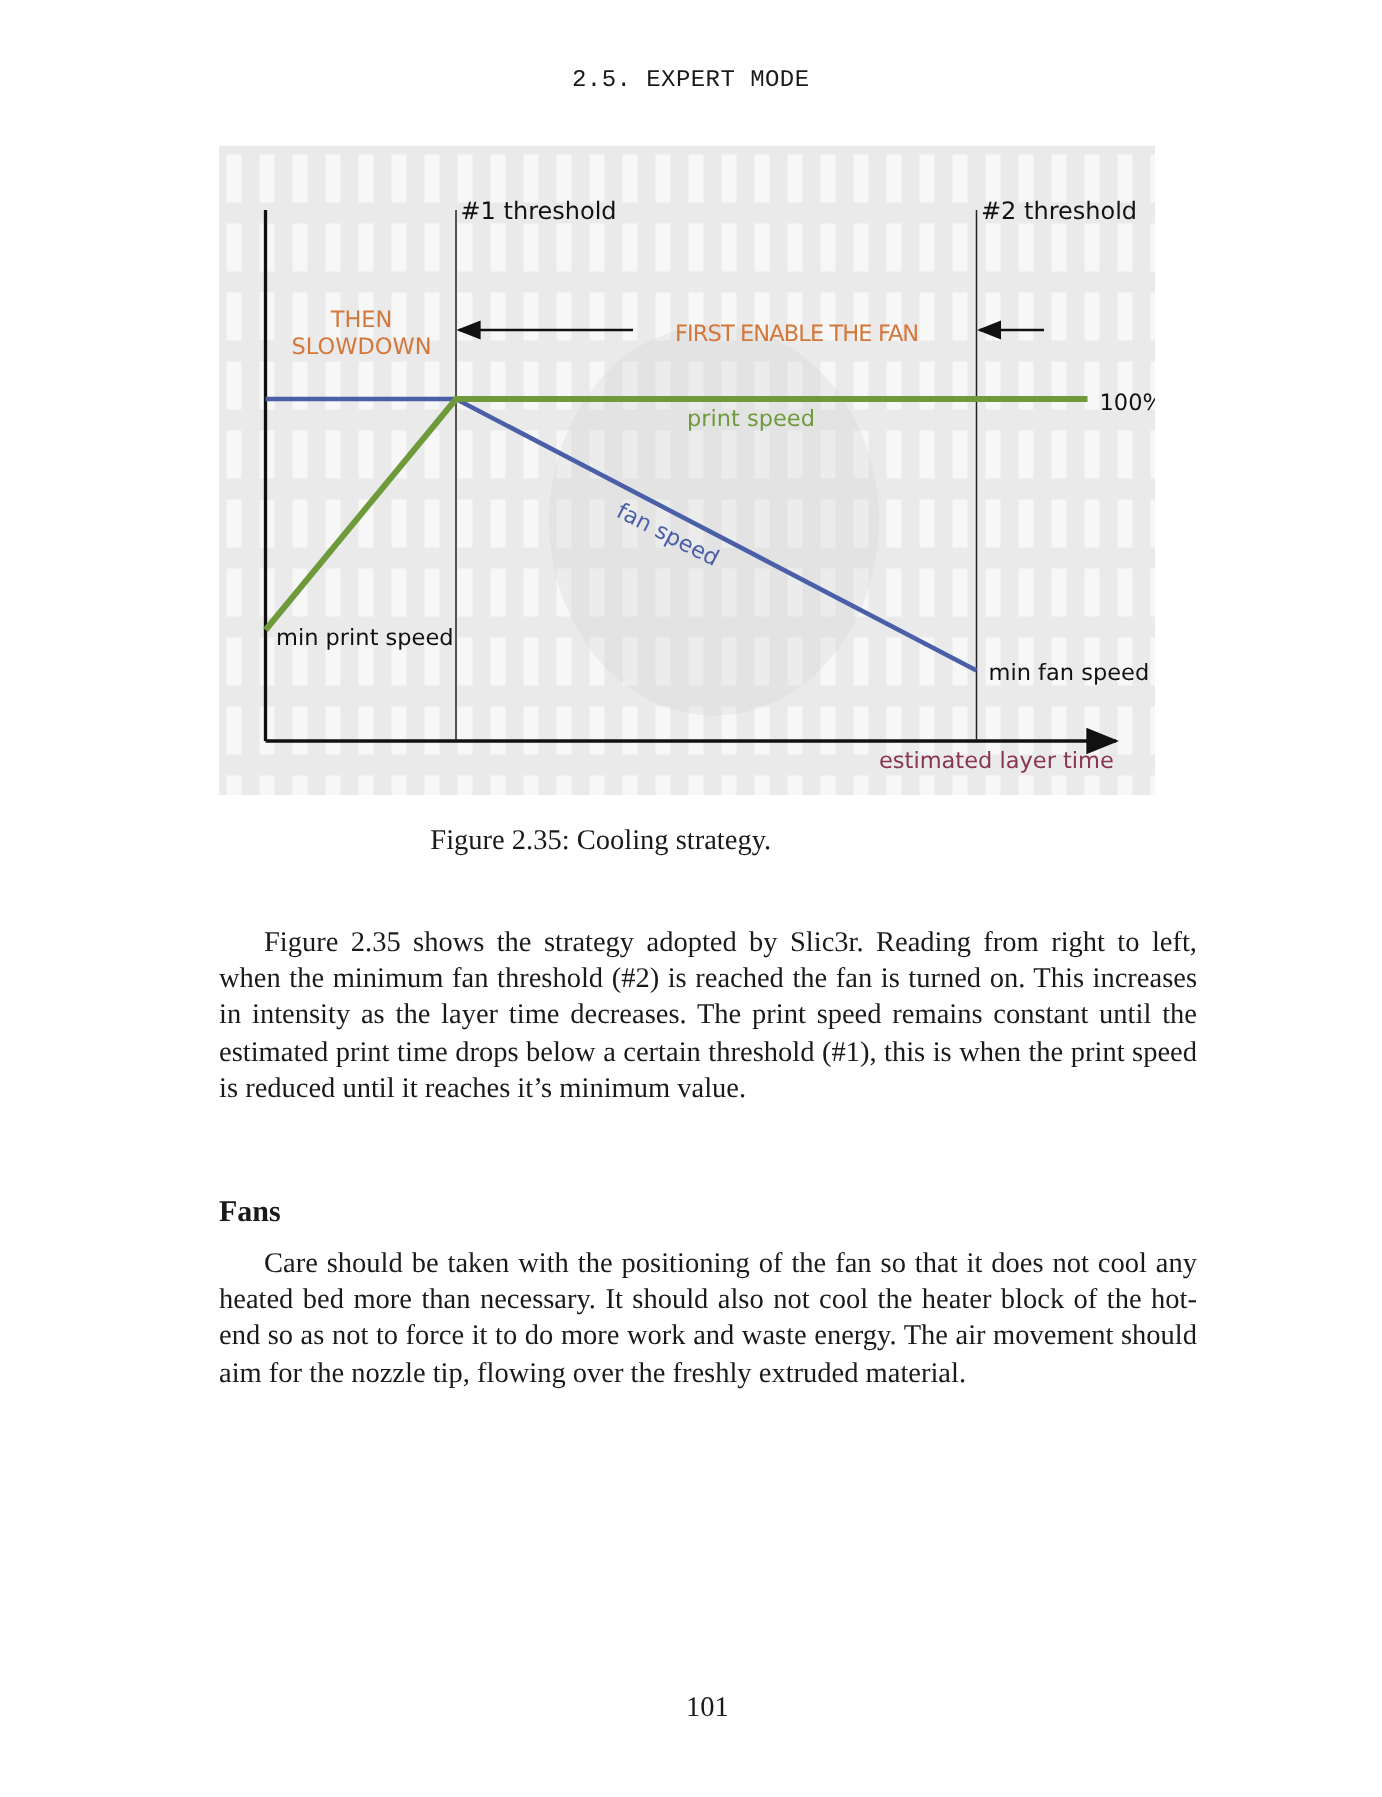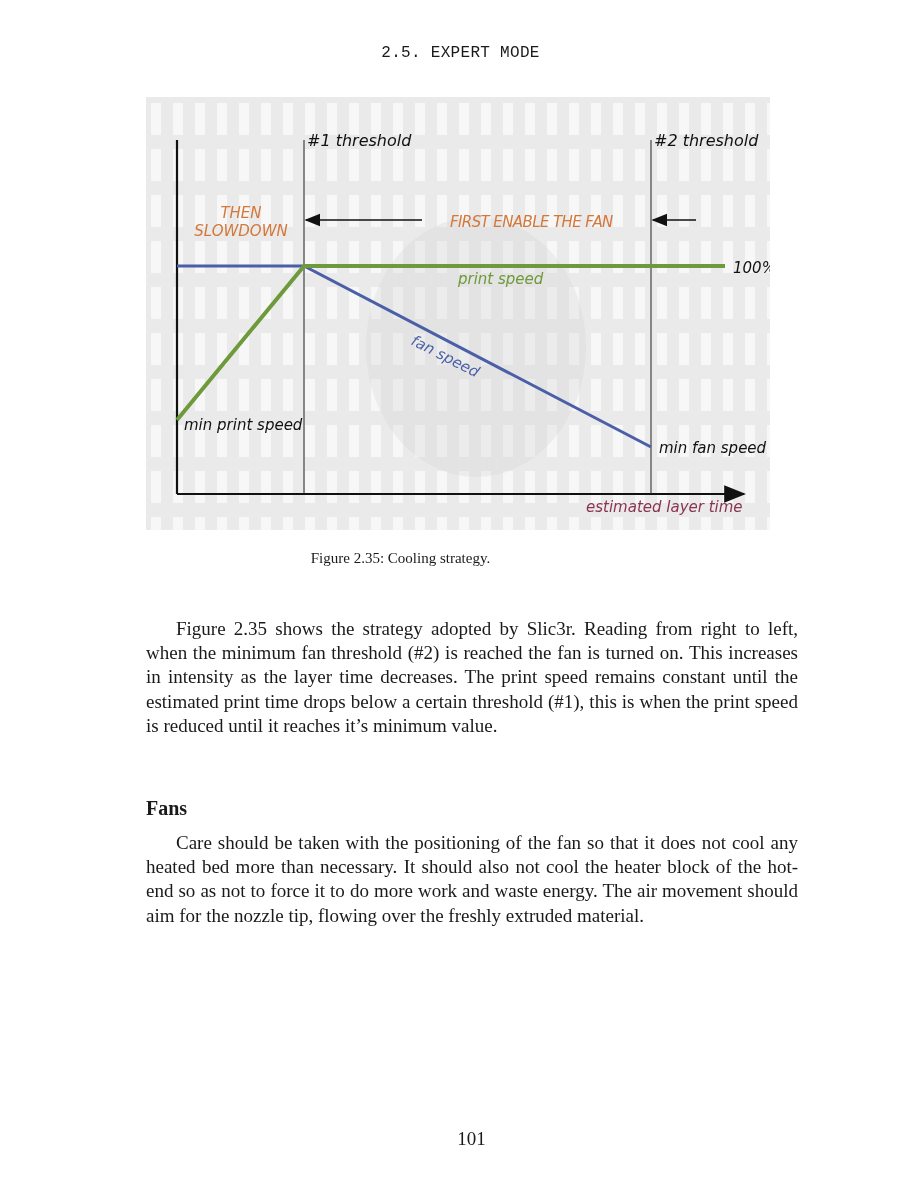--- a/index.html
+++ b/index.html
@@ -1,20 +1,20 @@
 <!DOCTYPE html>
 <html><head>
 <meta charset="utf-8">
 <style>
   html, body { margin:0; padding:0; background:#ffffff; }
   body { width:921px; height:1198px; position:relative; overflow:hidden; font-family:"Liberation Serif","DejaVu Serif",serif; color:#1a1a1a; }
   .running-head { position:absolute; top:44px; left:0; width:921px; text-align:center; font-family:"Liberation Mono","DejaVu Sans Mono",monospace; font-size:16px; letter-spacing:0.3px; }
-  .figure { position:absolute; left:146px; top:97px; width:624px; height:433px;font-style:italic; }
+  .figure { position:absolute; left:146px; top:97px; width:624px; height:433px; }
   .figure svg { display:block; }
-  .caption { position:absolute; top:550px; left:0; width:801px; text-align:center; font-size:15px; }
+  .caption { position:absolute; top:550px; left:0; width:801px; text-align:center; font-size:19px; }
   .body-text { position:absolute; left:146px; width:652px; font-size:19px; line-height:24.2px; text-align:justify; }
   .body-text p { margin:0; }
   .indent { text-indent:30px; }
   .para1 { top:617px; }
   .heading { position:absolute; left:146px; top:797px; font-family:Liberation Serif, serif; font-weight:bold; font-size:20px; }
   .para2 { top:831px; }
   .page-number { position:absolute; top:1128px; left:0; width:921px; text-align:center; font-size:19px;padding-left:11px; }
   .lbl { font-family:"DejaVu Sans","Liberation Sans",sans-serif; }
 </style>
 </head>

